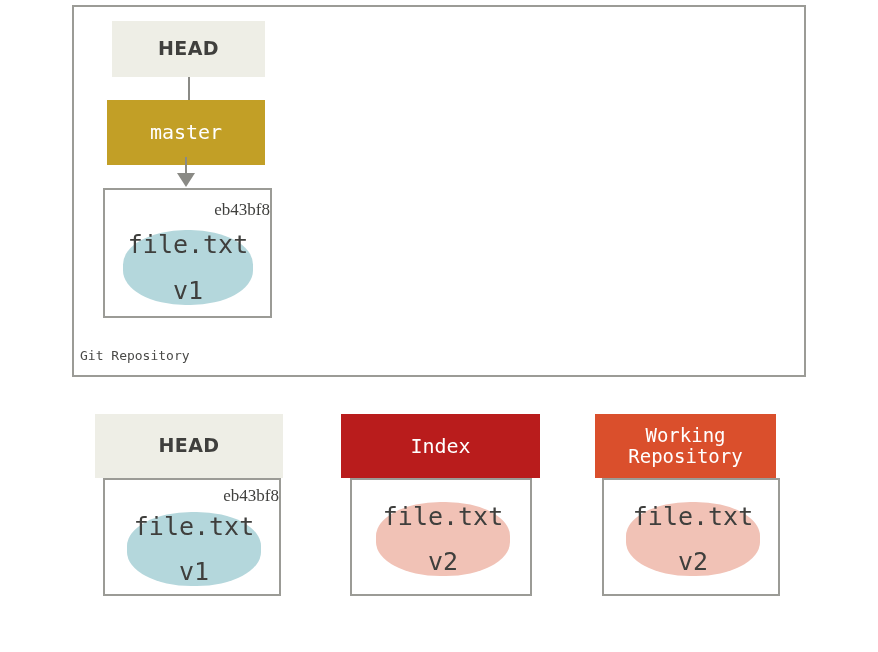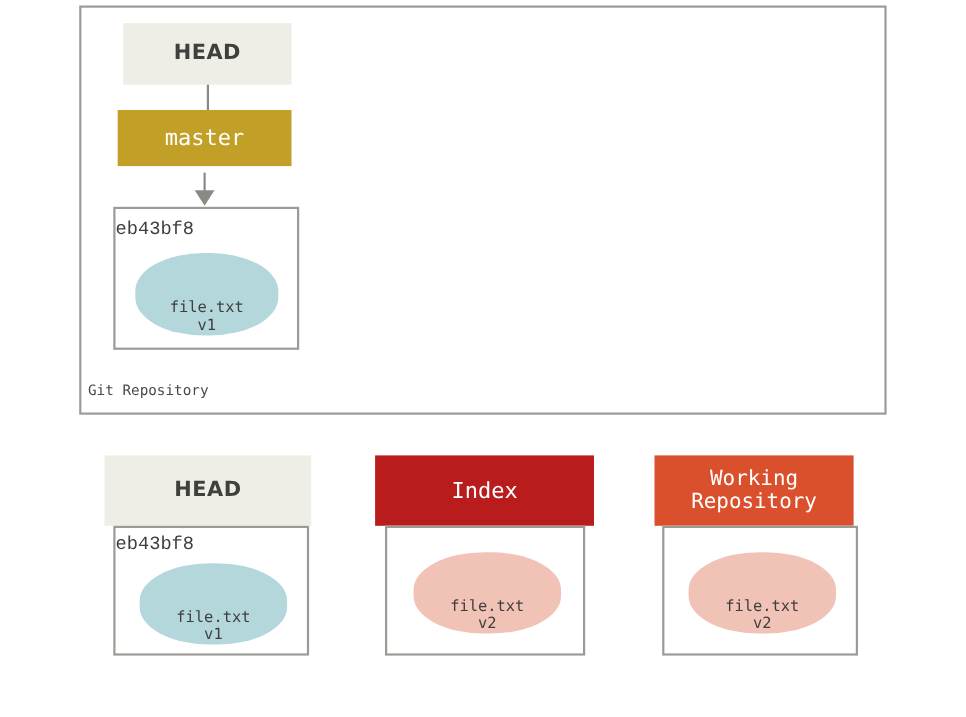--- a/index.html
+++ b/index.html
@@ -63,21 +63,21 @@
     color: #3f3f3d;
     font-family: "DejaVu Sans", sans-serif;
     font-size: 19px;
     font-weight: 600;
     letter-spacing: 0.4px;
   }
   .chip-master {
     left: 107px;
     top: 100px;
     width: 158px;
-    height: 51px;
+    height: 65px;
     background: #c29f26;
     color: #ffffff;
     font-family: "DejaVu Sans Mono", monospace;
     font-size: 20px;
   }
 
   
   .conn {
     position: absolute;
     background: #8a8a85;
@@ -95,38 +95,38 @@
   
   .store-box {
     position: absolute;
     box-sizing: border-box;
     border: 2px solid #9b9b96;
     background: #ffffff;
   }
   .sha-label {
     position: absolute;
     width: 100%;
-    text-align: left;
-    font-family: Liberation Mono, monospace;
+    text-align: right;
+    font-family: Liberation Serif, serif;
     font-size: 17px;
     color: #3f3f3d;
     white-space: nowrap;
   }
 
   
   .blob {
     position: absolute;
     box-sizing: border-box;
     border-radius: 48% / 46%;
     display: flex;
     flex-direction: column;
     align-items: center;
-    justify-content: flex-end;
-    font-family: "DejaVu Sans Mono", monospace;
-    font-size: 14px;
+    justify-content: space-between;
+    font-family: "DejaVu Sans Mono", monospace;
+    font-size: 25px;
     color: #3f3f3d;
     line-height: 1.18;
     text-align: center;
   }
   .blob-blue  { background: #b4d7dc; }
   .blob-pink  { background: #f1c2b6; }
 
   
   .chip-head-bottom {
     left: 95px;

